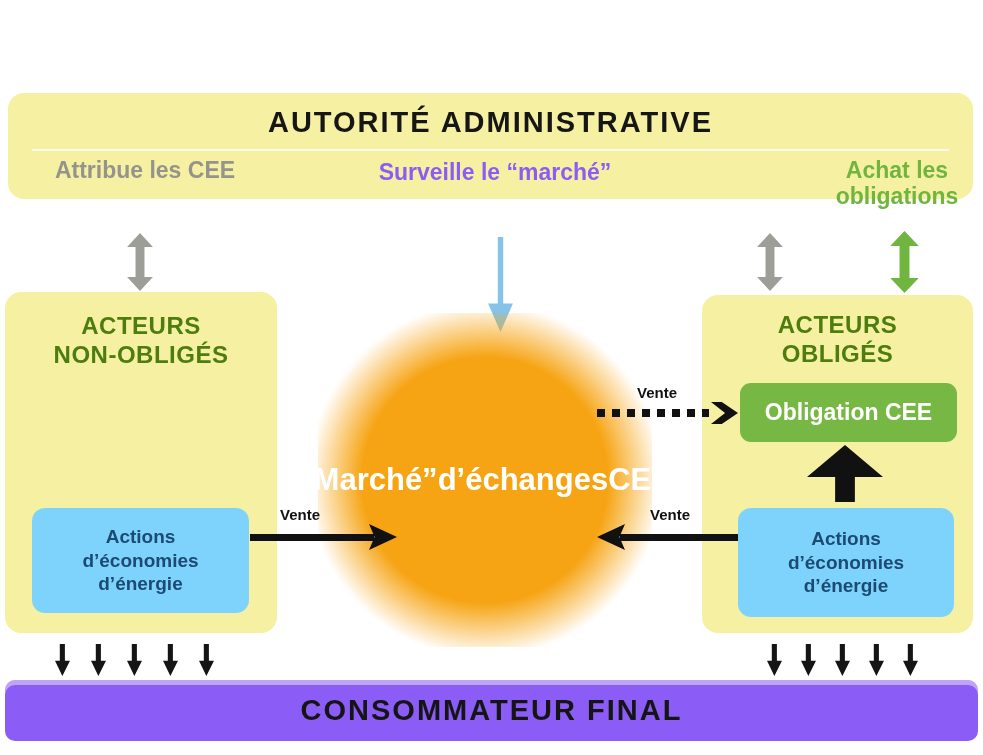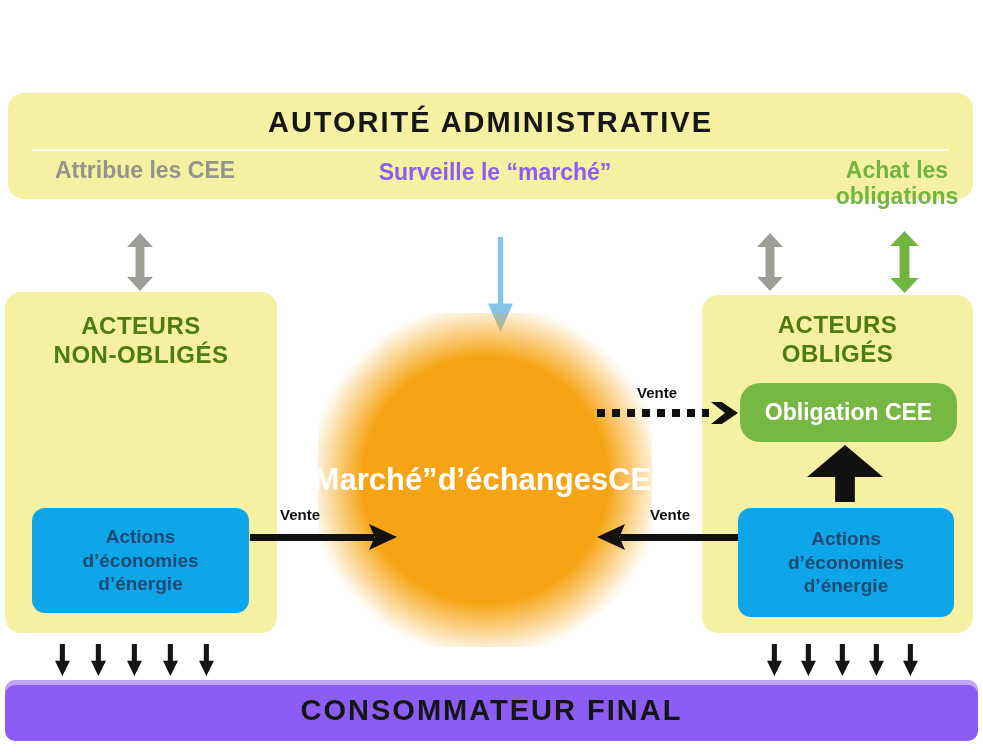--- a/index.html
+++ b/index.html
@@ -49,27 +49,27 @@
 
   
   .left-panel{left:5px;top:292px;width:272px;height:341px;}
   .right-panel{left:702px;top:295px;width:271px;height:338px;}
   .actor-title{
     left:0;top:20px;width:100%;text-align:center;
     font-size:24px;line-height:1.2;letter-spacing:0.5px;color:#4d7c0f;
   }
   .right-panel .actor-title{top:16px;}
   .actions-box{
-    background:#0ea5e9;border-radius:13px;display:flex;align-items:center;justify-content:center;
+    background:#7dd3fc;border-radius:13px;display:flex;align-items:center;justify-content:center;
     text-align:center;font-size:19px;line-height:1.25;color:#1C4A73;
   }
   .actions-left{left:27px;top:216px;width:217px;height:105px;}
   .actions-right{left:36px;top:213px;width:216px;height:109px;}
   .obligation-box{
-    left:38px;top:88px;width:217px;height:59px;background:#77B845;border-radius:20px;
+    left:38px;top:88px;width:217px;height:59px;background:#77B845;border-radius:11px;
     display:flex;align-items:center;justify-content:center;
     color:#ffffff;font-size:23px;
   }
   .up-arrow{
     left:105px;top:150px;width:76px;height:57px;background:#111111;
     clip-path:polygon(50% 0,100% 56%,63% 56%,63% 100%,37% 100%,37% 56%,0 56%);
   }
 
   
   .market-circle{

